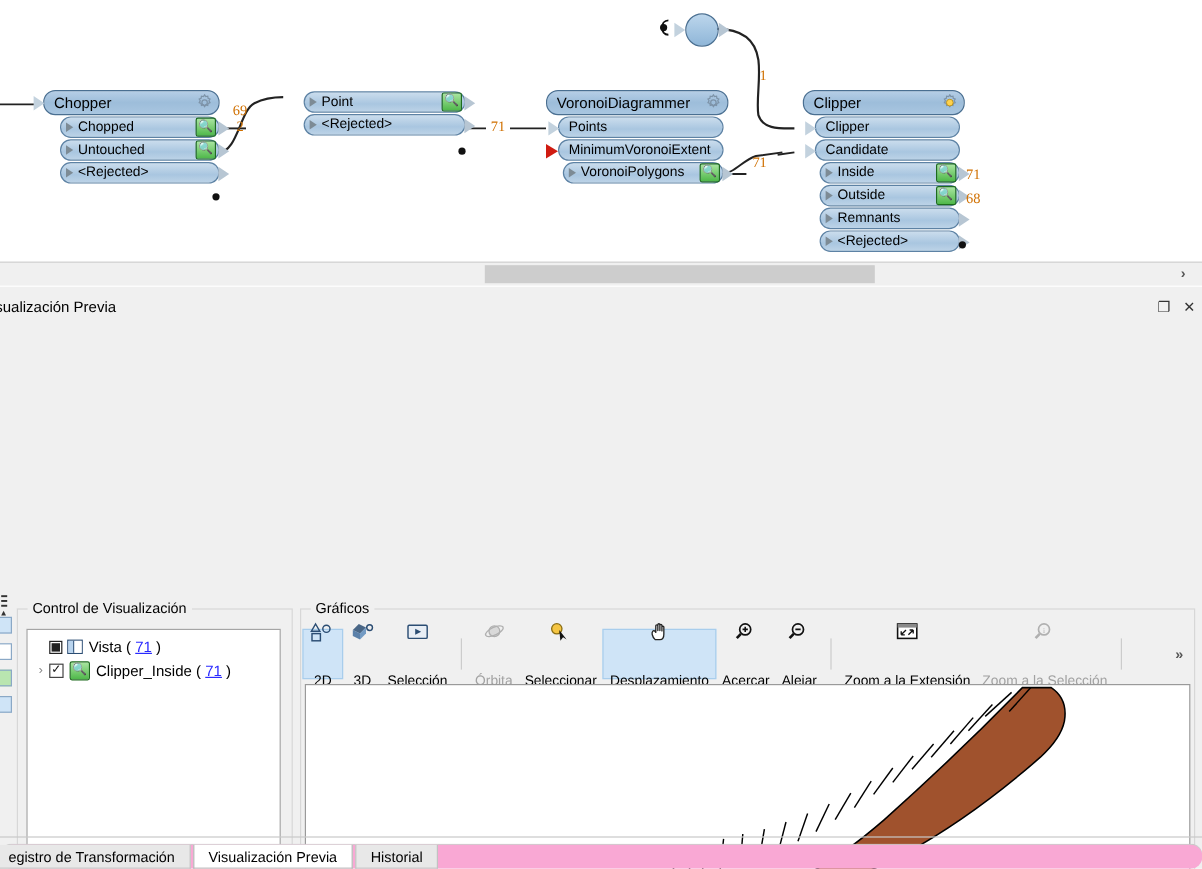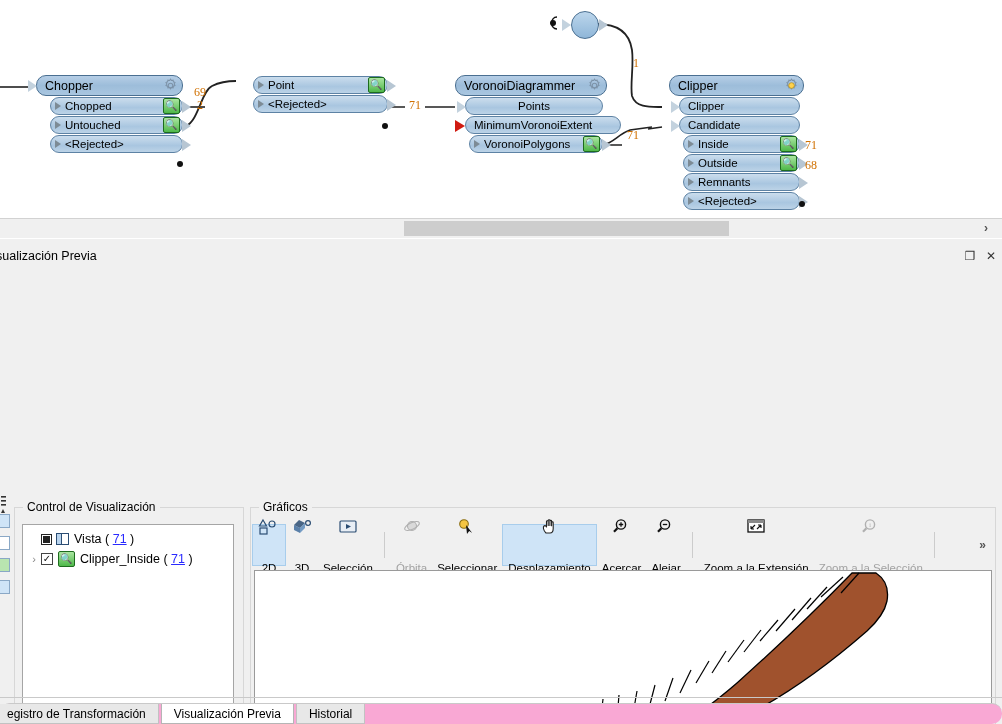--- a/index.html
+++ b/index.html
@@ -237,24 +237,24 @@
 
   <div class="node" style="left:455px;top:75px;width:152px;">
     <div class="node-header">
       <span class="nh-title">VoronoiDiagrammer</span>
       <svg class="gear" viewBox="0 0 16 16">
         <path d="M8 1.2l1 1.5 1.8-.4.3 1.8 1.7.7-.9 1.6.9 1.6-1.7.7-.3 1.8-1.8-.4-1 1.5-1-1.5-1.8.4-.3-1.8-1.7-.7.9-1.6-.9-1.6 1.7-.7.3-1.8 1.8.4z" fill="none" stroke="#7d93a8" stroke-width="1.1"></path>
         <circle cx="8" cy="8" r="2.4" fill="none" stroke="#7d93a8" stroke-width="1.1"></circle>
       </svg>
     </div>
     <div class="port" style="margin-left:10px;width:138px;">
-      <span class="p-label" style="padding-left:4px;margin-left:44px;">Points</span>
+      <span class="p-label" style="padding-left:4px;">Points</span>
       <span class="conn-in"></span>
     </div>
-    <div class="port" style="margin-left:10px;width:156px;">
+    <div class="port" style="margin-left:10px;width:138px;">
       <span class="p-label" style="padding-left:4px;">MinimumVoronoiExtent</span>
       <span class="conn-in-red"></span>
     </div>
     <div class="port" style="margin-left:14px;width:134px;">
       <span class="tri"></span>
       <span class="p-label">VoronoiPolygons</span>
       <span class="magnifier">🔍</span>
       <span class="conn-out"></span>
     </div>
   </div>

